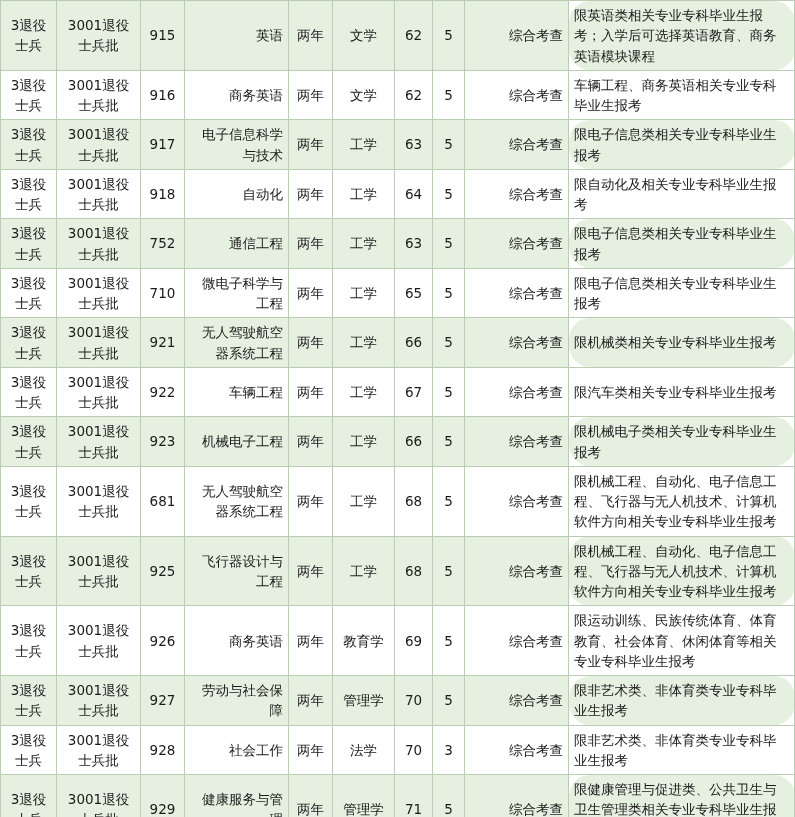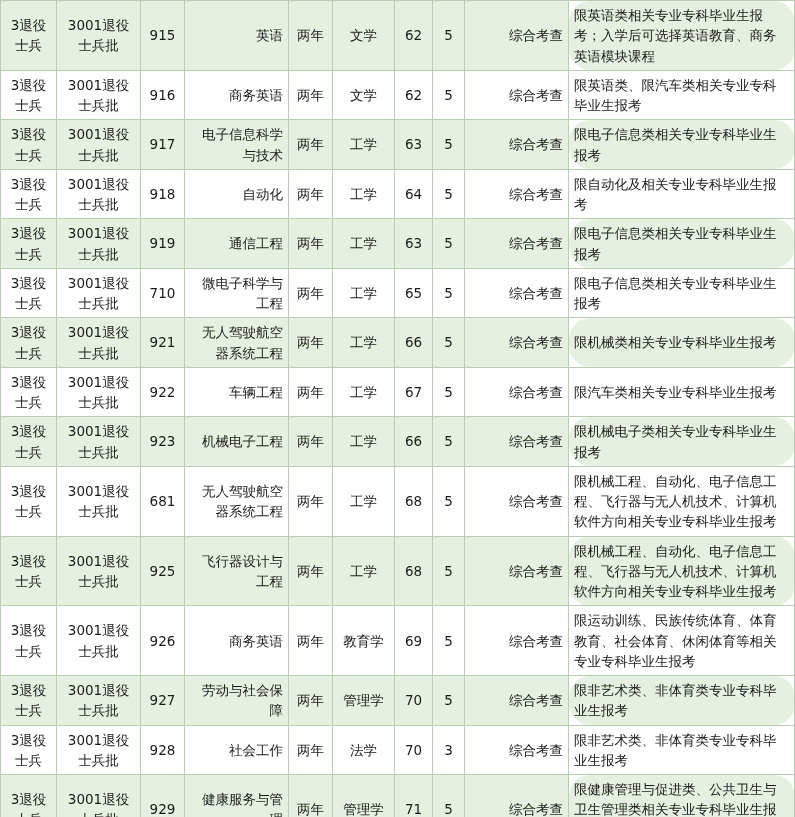--- a/index.html
+++ b/index.html
@@ -91,21 +91,21 @@
         <tr class="row-a">
           <td class="c-center">3退役士兵</td>
           <td class="c-center">3001退役士兵批</td>
           <td class="c-code">916</td>
           <td class="c-major">商务英语</td>
           <td class="c-center">两年</td>
           <td class="c-center">文学</td>
           <td class="c-plan">62</td>
           <td class="c-plan">5</td>
           <td class="c-exam">综合考查</td>
-          <td class="c-note">限英语类、限汽车类相关专业专科毕业生报考</td>
+          <td class="c-note">车辆工程、商务英语相关专业专科毕业生报考</td>
         </tr>
         <tr class="row-b">
           <td class="c-center">3退役士兵</td>
           <td class="c-center">3001退役士兵批</td>
           <td class="c-code">917</td>
           <td class="c-major">电子信息科学与技术</td>
           <td class="c-center">两年</td>
           <td class="c-center">工学</td>
           <td class="c-plan">63</td>
           <td class="c-plan">5</td>
@@ -120,21 +120,21 @@
           <td class="c-center">两年</td>
           <td class="c-center">工学</td>
           <td class="c-plan">64</td>
           <td class="c-plan">5</td>
           <td class="c-exam">综合考查</td>
           <td class="c-note">限自动化及相关专业专科毕业生报考</td>
         </tr>
         <tr class="row-b">
           <td class="c-center">3退役士兵</td>
           <td class="c-center">3001退役士兵批</td>
-          <td class="c-code">919</td>
+          <td class="c-code">752</td>
           <td class="c-major">通信工程</td>
           <td class="c-center">两年</td>
           <td class="c-center">工学</td>
           <td class="c-plan">63</td>
           <td class="c-plan">5</td>
           <td class="c-exam">综合考查</td>
           <td class="c-note">限电子信息类相关专业专科毕业生报考</td>
         </tr>
         <tr class="row-a">
           <td class="c-center">3退役士兵</td>

